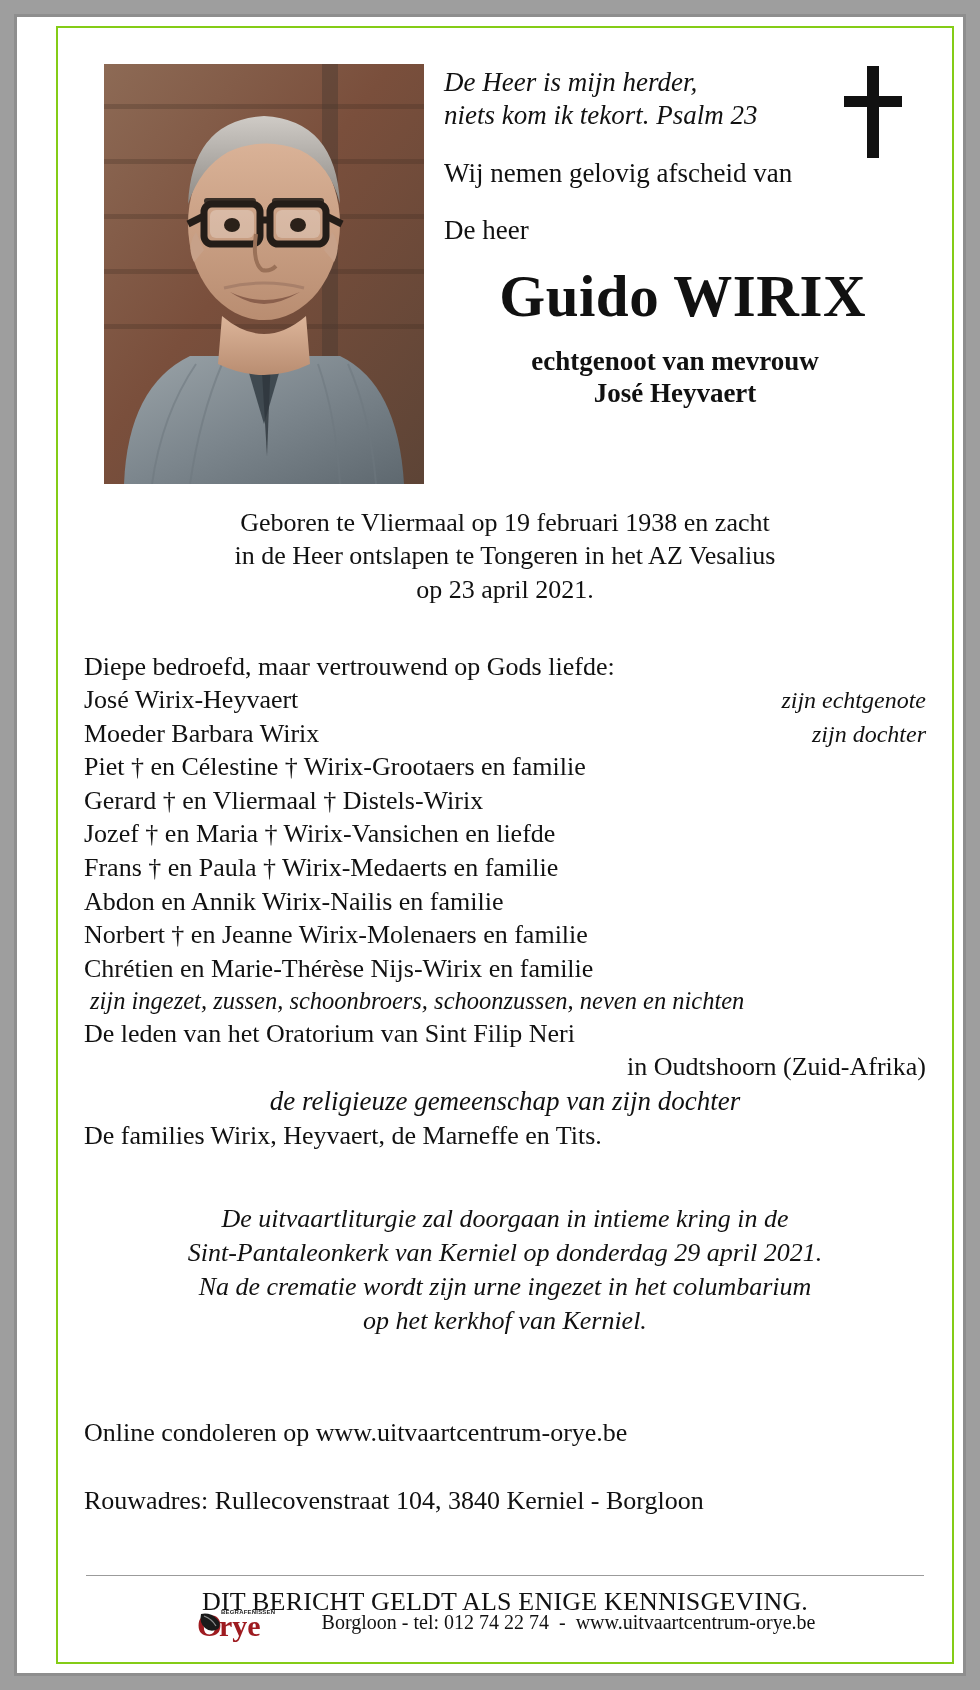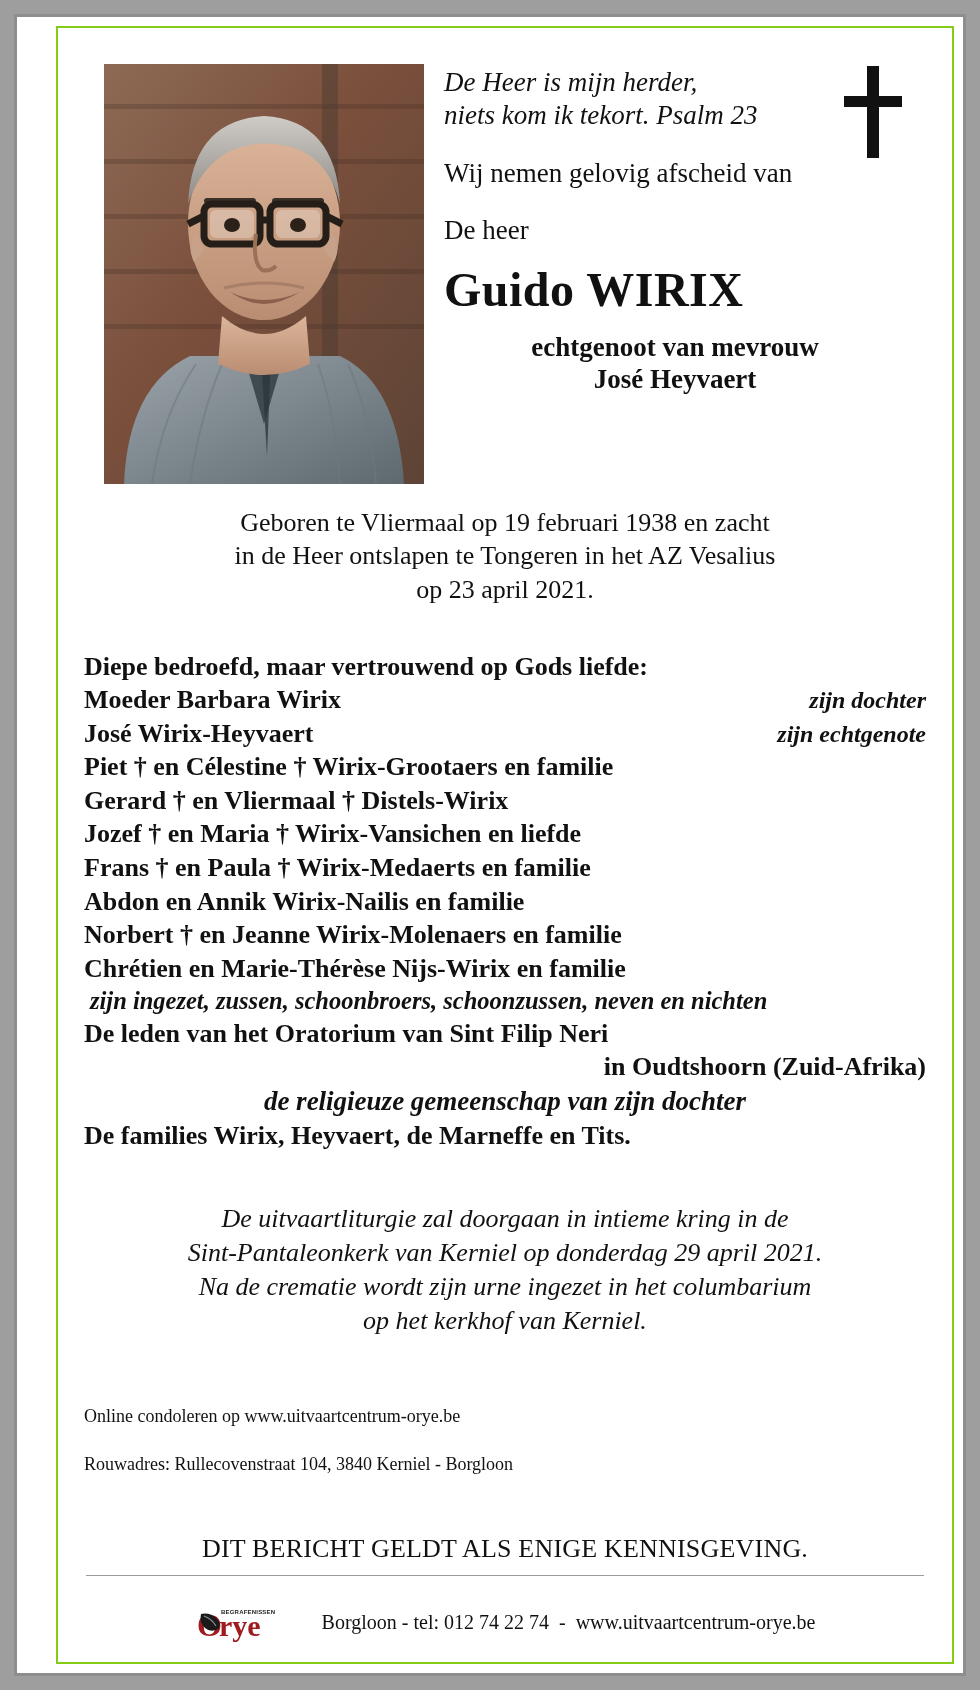--- a/index.html
+++ b/index.html
@@ -75,24 +75,24 @@
   .afscheid{
     font-size:27px;
     margin:0 0 26px 0;
   }
   .deheer{
     font-size:27px;
     margin:0 0 16px 0;
   }
   .fullname{
     font-weight:bold;
-    font-size:48px;
+    font-size:59px;
     letter-spacing:0.5px;
     margin:0 0 14px 0;
-    text-align:left;
+    text-align:right;
     padding-right:50px;
   }
   .spouse{
     font-size:27px;
     font-weight:bold;
     text-align:center;
     line-height:1.2;
     white-space:pre-line;
     padding-right:10px;
   }
@@ -104,21 +104,20 @@
     line-height:1.28;
     white-space:pre-line;
     margin-top:12px;
   }
 
   
   .family{
     margin-top:44px;
     font-size:26px;
     line-height:1.29;
-    font-weight:bold;
   }
   .fam-line{
     display:flex;
     justify-content:space-between;
     align-items:baseline;
     white-space:nowrap;
   }
   .fam-line .name{}
   .fam-line .rel{
     font-style:italic;
@@ -148,21 +147,21 @@
     text-align:center;
     font-style:italic;
     font-size:26px;
     line-height:1.3;
     white-space:pre-line;
   }
 
   
   .contact{
     margin-top:44px;
-    font-size:18px;
+    font-size:26px;
     line-height:1.32;
     white-space:pre-line;
   }
   .notice{
     margin-top:34px;
     text-align:center;
     font-size:26px;
     letter-spacing:0.2px;
   }
 
@@ -286,26 +285,26 @@
     </div>
 
     <div class="dates">Geboren te Vliermaal op 19 februari 1938 en zacht
 in de Heer ontslapen te Tongeren in het AZ Vesalius
 op 23 april 2021.</div>
 
     <div class="family">
       <div class="fam-plain">Diepe bedroefd, maar vertrouwend op Gods liefde:</div>
 
       <div class="fam-line">
+        <span class="name">José Wirix-Heyvaert</span>
+        <span class="rel">zijn echtgenote</span>
+      </div>
+      <div class="fam-line">
         <span class="name">Moeder Barbara Wirix</span>
         <span class="rel">zijn dochter</span>
-      </div>
-      <div class="fam-line">
-        <span class="name">José Wirix-Heyvaert</span>
-        <span class="rel">zijn echtgenote</span>
       </div>
 
       <div class="fam-plain">Piet † en Célestine † Wirix-Grootaers en familie</div>
       <div class="fam-plain">Gerard † en Vliermaal † Distels-Wirix</div>
       <div class="fam-plain">Jozef † en Maria † Wirix-Vansichen en liefde</div>
       <div class="fam-plain">Frans † en Paula † Wirix-Medaerts en familie</div>
       <div class="fam-plain">Abdon en Annik Wirix-Nailis en familie</div>
       <div class="fam-plain">Norbert † en Jeanne Wirix-Molenaers en familie</div>
       <div class="fam-plain">Chrétien en Marie-Thérèse Nijs-Wirix en familie</div>
 

